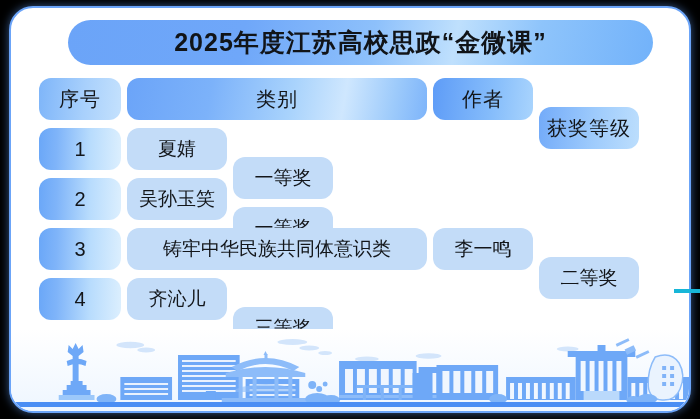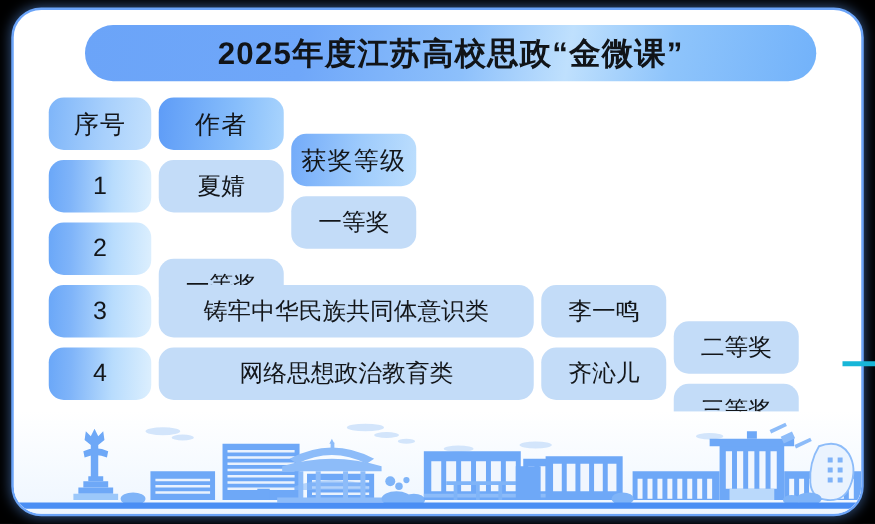--- a/index.html
+++ b/index.html
@@ -149,45 +149,46 @@
   <div class="card">
 
     <div class="title-bar">
       <span class="title-text">2025年度江苏高校思政“金微课”</span>
     </div>
 
     <div class="table">
 
       <div class="row row-head">
         <div class="cell c-idx">序号</div>
+        <div class="cell c-cat">类别</div>
         <div class="cell c-auth">作者</div>
         <div class="cell c-award">获奖等级</div>
       </div>
 
       <div class="row row-body">
         <div class="cell c-idx">1</div>
         <div class="cell c-auth">夏婧</div>
         <div class="cell c-award">一等奖</div>
       </div>
 
       <div class="row row-body">
         <div class="cell c-idx">2</div>
+        <div class="cell c-auth">吴孙玉笑</div>
         <div class="cell c-award">一等奖</div>
       </div>
 
       <div class="row row-body">
         <div class="cell c-idx">3</div>
         <div class="cell c-cat">铸牢中华民族共同体意识类</div>
         <div class="cell c-auth">李一鸣</div>
         <div class="cell c-award">二等奖</div>
       </div>
 
       <div class="row row-body">
         <div class="cell c-idx">4</div>
-        <div class="cell c-cat">网络思想政治教育类</div>
         <div class="cell c-auth">齐沁儿</div>
         <div class="cell c-award">三等奖</div>
       </div>
 
     </div>
 
     <div class="skyline">
       <svg viewBox="0 0 682 82" preserveAspectRatio="none" xmlns="http://www.w3.org/2000/svg">
         <defs>
           <linearGradient id="bg" x1="0" y1="0" x2="0" y2="1">

